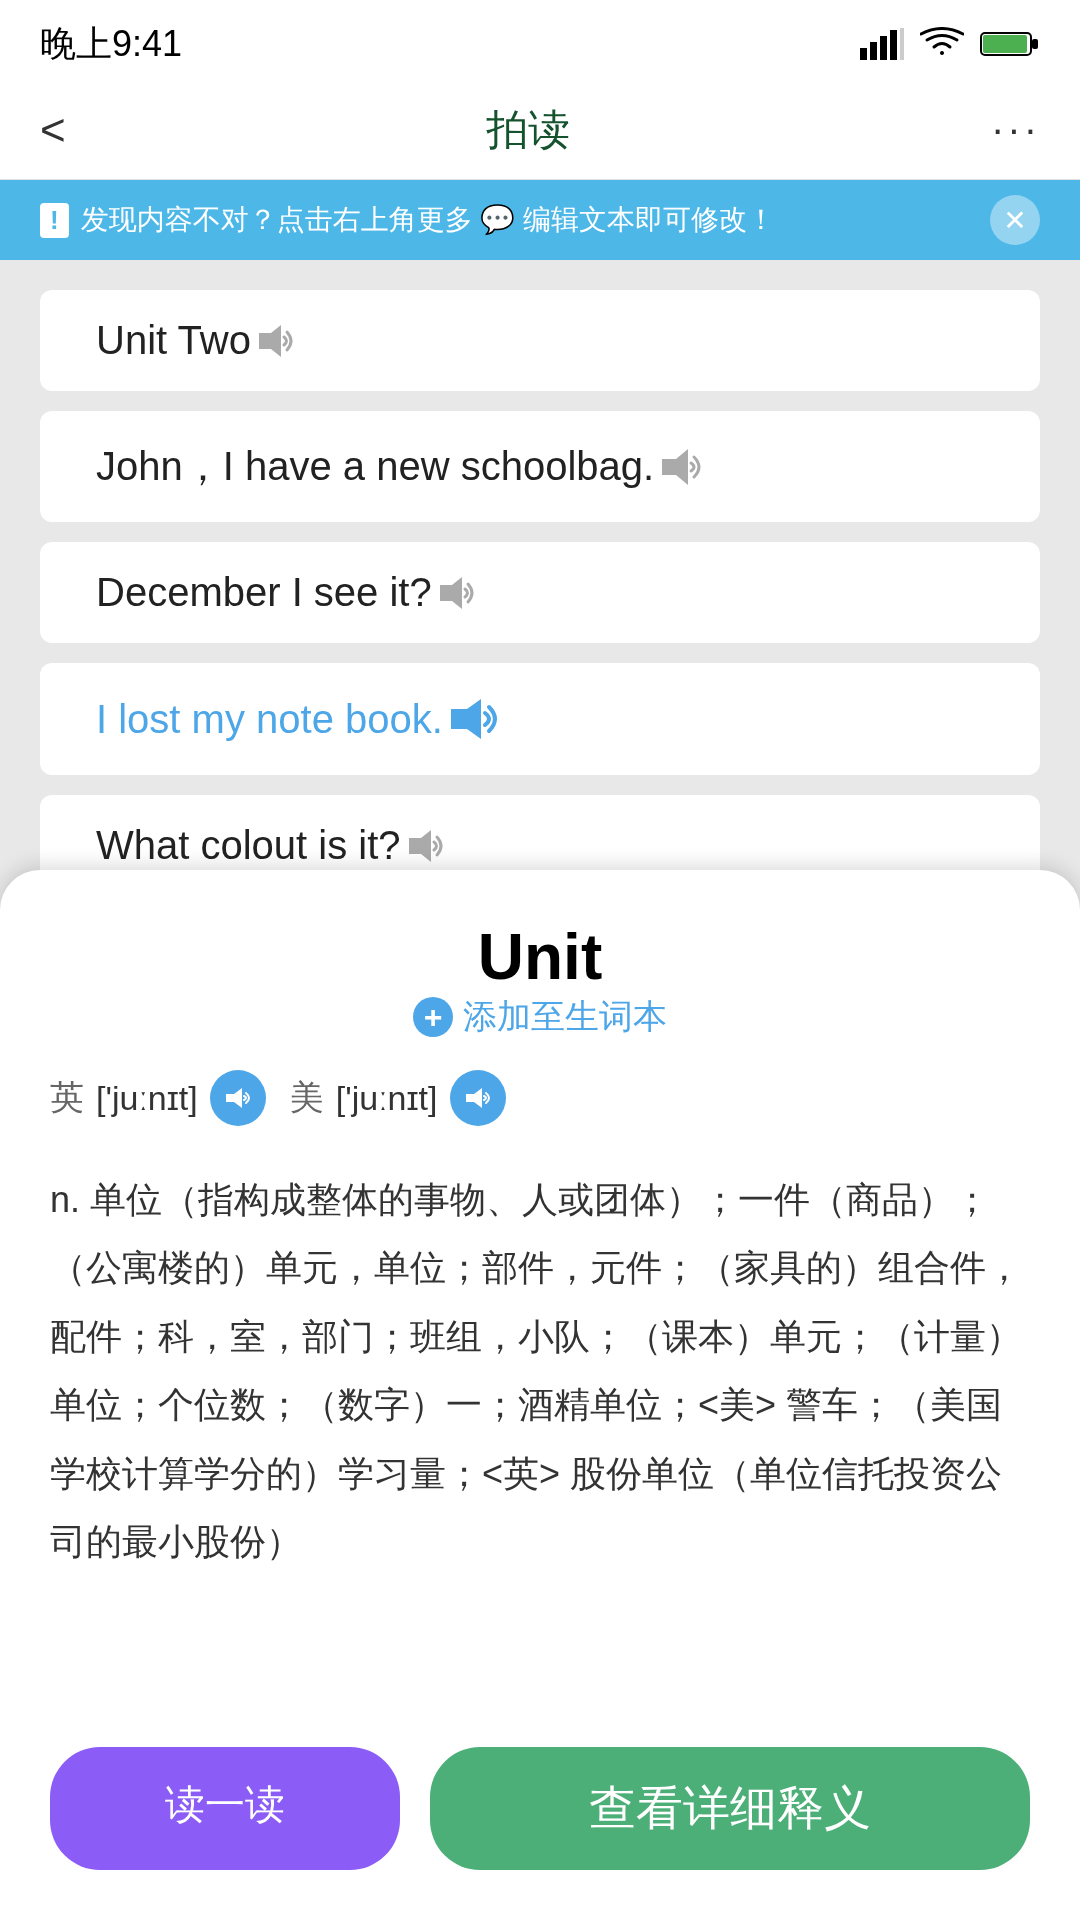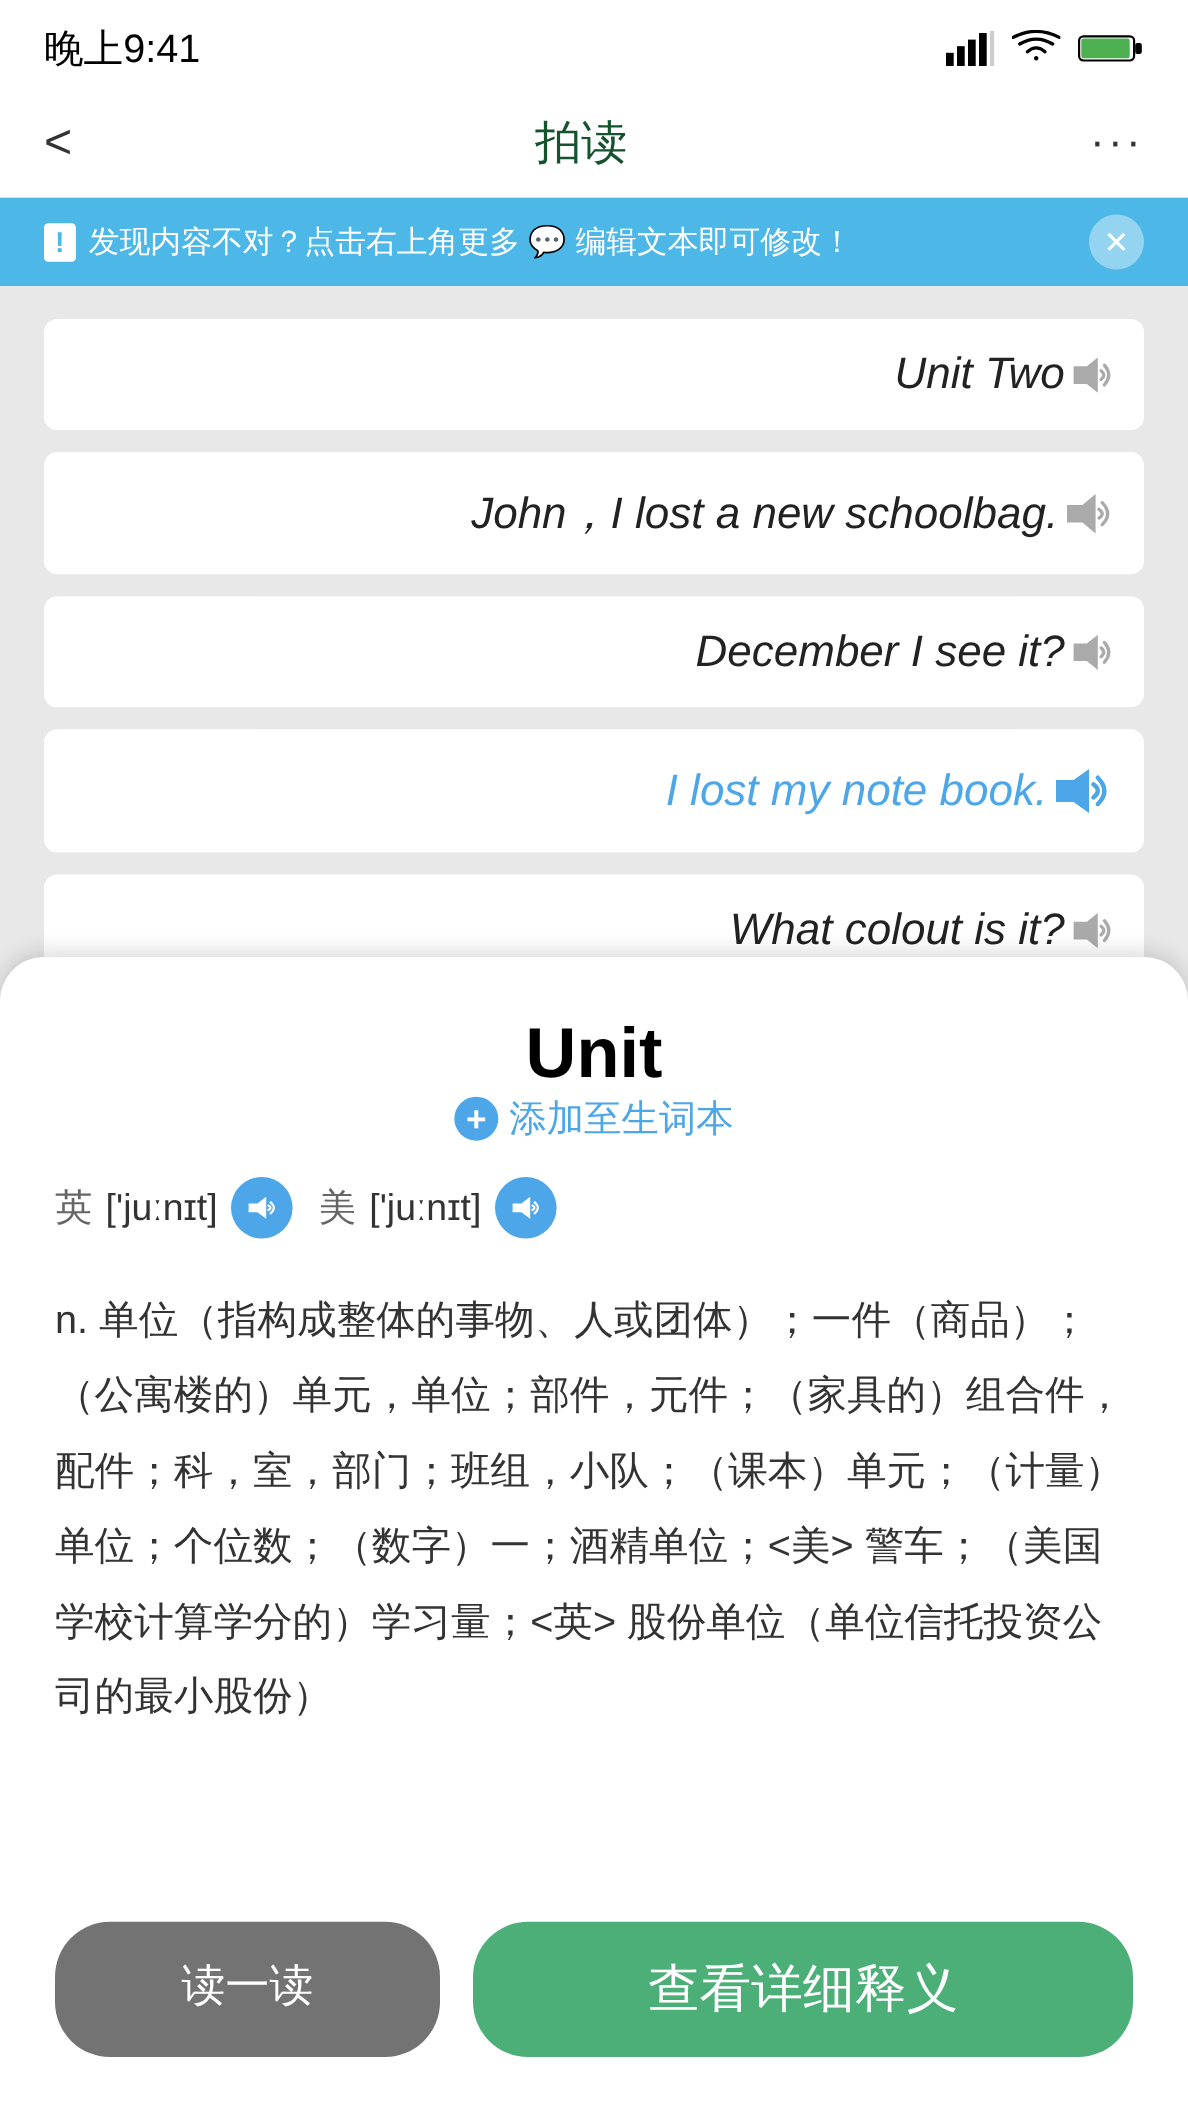--- a/index.html
+++ b/index.html
@@ -98,26 +98,25 @@
     
     .content-area {
       background: #e8e8e8;
       padding: 30px 40px;
       position: relative;
     }
 
     .text-row {
       background: #fff;
       border-radius: 12px;
-      padding: 28px 24px;
+      padding: 28px 56px;
       margin-bottom: 20px;
       display: flex;
       align-items: center;
-      justify-content: flex-end;
-      font-style: italic;
+      justify-content: flex-start;
     }
 
     .text-row .text-content {
       font-size: 40px;
       color: #222;
     }
 
     .text-row.blue-text .text-content {
       color: #4da6e8;
     }
@@ -219,21 +218,21 @@
     .bottom-buttons {
       position: absolute;
       bottom: 50px;
       left: 50px;
       right: 50px;
       display: flex;
       gap: 30px;
     }
 
     .btn-read {
-      background: #737373;
+      background: #8b5cf6;
       color: #fff;
       border-radius: 50px;
       padding: 30px 50px;
       font-size: 40px;
       text-align: center;
       flex: 1;
       cursor: pointer;
     }
 
     .btn-detail {
@@ -303,21 +302,21 @@
     <span class="speaker-icon">
       <svg width="48" height="44" viewBox="0 0 48 44">
         <polygon points="8,14 20,14 30,6 30,38 20,30 8,30" class="spk-gray"></polygon>
         <path d="M33,18 Q38,22 33,26" stroke="#aaa" stroke-width="3" fill="none" stroke-linecap="round"></path>
         <path d="M36,13 Q44,22 36,31" stroke="#aaa" stroke-width="3" fill="none" stroke-linecap="round"></path>
       </svg>
     </span>
   </div>
 
   <div class="text-row">
-    <span class="text-content">John，I lost a new schoolbag.</span>
+    <span class="text-content">John，I have a new schoolbag.</span>
     <span class="speaker-icon">
       <svg width="54" height="48" viewBox="0 0 54 48">
         <polygon points="8,16 22,16 34,6 34,42 22,32 8,32" class="spk-gray"></polygon>
         <path d="M37,20 Q43,24 37,28" stroke="#aaa" stroke-width="3" fill="none" stroke-linecap="round"></path>
         <path d="M40,14 Q50,24 40,34" stroke="#aaa" stroke-width="3" fill="none" stroke-linecap="round"></path>
       </svg>
     </span>
   </div>
 
   <div class="text-row">

